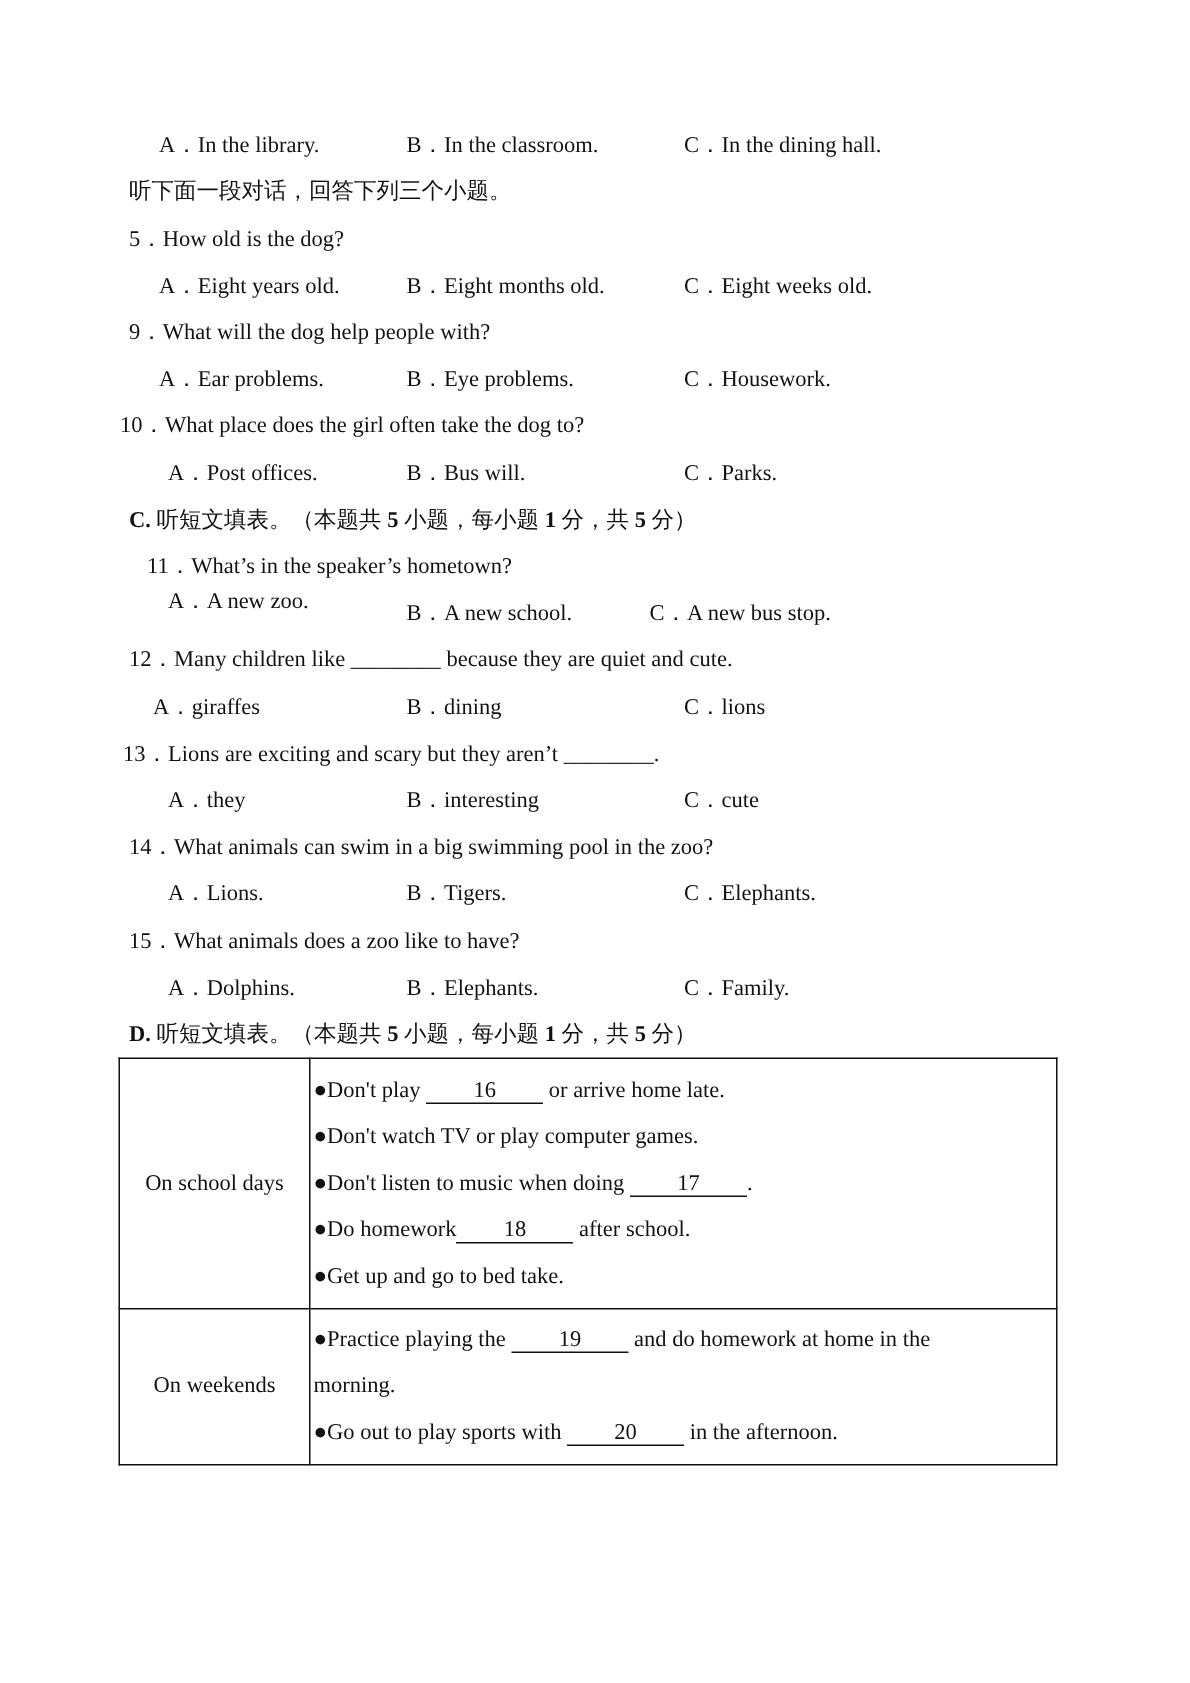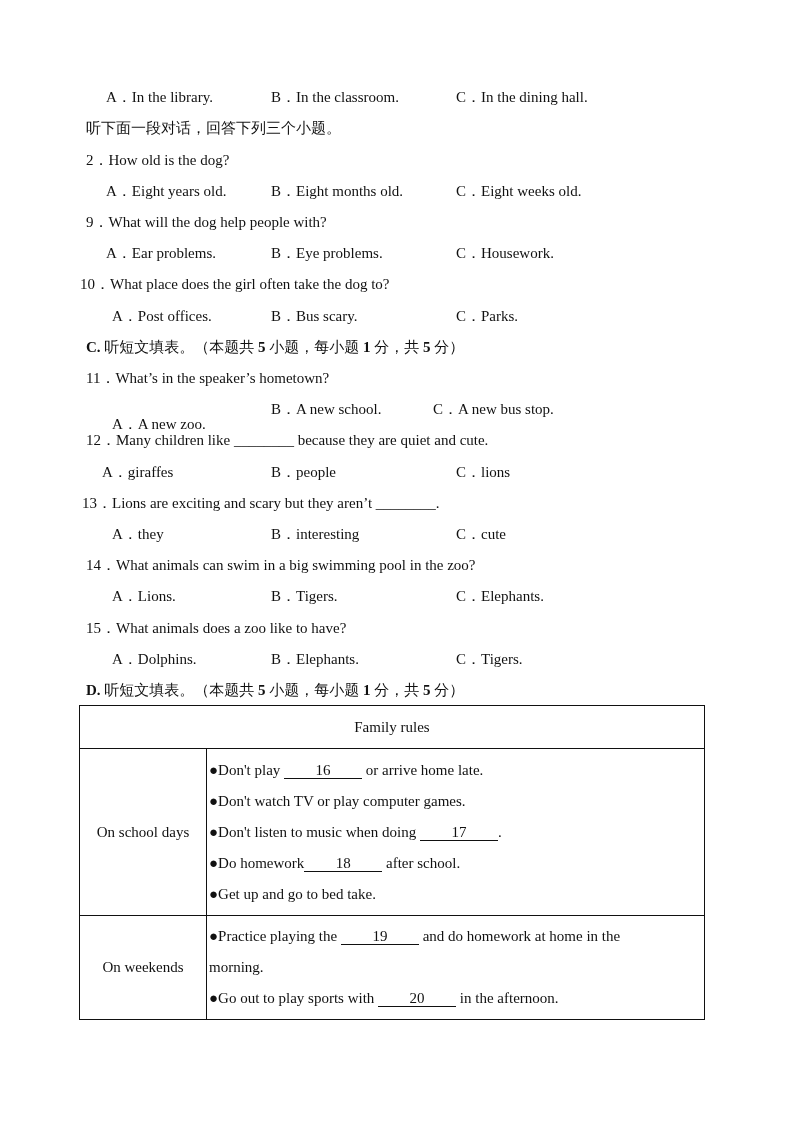--- a/index.html
+++ b/index.html
@@ -27,73 +27,70 @@
 </style>
 </head>
 <body>
 
 <div class="opt" style="left:106px;top:87px">A．In the library.</div>
 <div class="opt" style="left:271px;top:87px">B．In the classroom.</div>
 <div class="opt" style="left:456px;top:87px">C．In the dining hall.</div>
 
 <div class="line" style="left:86px;top:118px">听下面一段对话，回答下列三个小题。</div>
 
-<div class="line" style="left:86px;top:150px">2．How old is the dog?</div>
+<div class="line" style="left:86px;top:150px">5．How old is the dog?</div>
 <div class="opt" style="left:106px;top:181px">A．Eight years old.</div>
 <div class="opt" style="left:271px;top:181px">B．Eight months old.</div>
 <div class="opt" style="left:456px;top:181px">C．Eight weeks old.</div>
 
 <div class="line" style="left:86px;top:212px">9．What will the dog help people with?</div>
 <div class="opt" style="left:106px;top:243px">A．Ear problems.</div>
 <div class="opt" style="left:271px;top:243px">B．Eye problems.</div>
 <div class="opt" style="left:456px;top:243px">C．Housework.</div>
 
 <div class="line" style="left:80px;top:274px">10．What place does the girl often take the dog to?</div>
 <div class="opt" style="left:112px;top:306px">A．Post offices.</div>
-<div class="opt" style="left:271px;top:306px">B．Bus scary.</div>
+<div class="opt" style="left:271px;top:306px">B．Bus will.</div>
 <div class="opt" style="left:456px;top:306px">C．Parks.</div>
 
 <div class="line" style="left:86px;top:337px">
   <span class="bold">C.</span><span> 听短文填表。（本题共 </span><span class="bold">5</span><span> 小题，每小题 </span><span class="bold">1</span><span> 分，共 </span><span class="bold">5</span><span> 分）</span>
 </div>
 
-<div class="line" style="left:86px;top:368px">11．What’s in the speaker’s hometown?</div>
-<div class="opt" style="left:112px;top:414px">A．A new zoo.</div>
+<div class="line" style="left:98px;top:368px">11．What’s in the speaker’s hometown?</div>
+<div class="opt" style="left:112px;top:391px">A．A new zoo.</div>
 <div class="opt" style="left:271px;top:399px">B．A new school.</div>
 <div class="opt" style="left:433px;top:399px">C．A new bus stop.</div>
 
 <div class="line" style="left:86px;top:430px">12．Many children like ________ because they are quiet and cute.</div>
 <div class="opt" style="left:102px;top:462px">A．giraffes</div>
-<div class="opt" style="left:271px;top:462px">B．people</div>
+<div class="opt" style="left:271px;top:462px">B．dining</div>
 <div class="opt" style="left:456px;top:462px">C．lions</div>
 
 <div class="line" style="left:82px;top:493px">13．Lions are exciting and scary but they aren’t ________.</div>
 <div class="opt" style="left:112px;top:524px">A．they</div>
 <div class="opt" style="left:271px;top:524px">B．interesting</div>
 <div class="opt" style="left:456px;top:524px">C．cute</div>
 
 <div class="line" style="left:86px;top:555px">14．What animals can swim in a big swimming pool in the zoo?</div>
 <div class="opt" style="left:112px;top:586px">A．Lions.</div>
 <div class="opt" style="left:271px;top:586px">B．Tigers.</div>
 <div class="opt" style="left:456px;top:586px">C．Elephants.</div>
 
 <div class="line" style="left:86px;top:618px">15．What animals does a zoo like to have?</div>
 <div class="opt" style="left:112px;top:649px">A．Dolphins.</div>
 <div class="opt" style="left:271px;top:649px">B．Elephants.</div>
-<div class="opt" style="left:456px;top:649px">C．Tigers.</div>
+<div class="opt" style="left:456px;top:649px">C．Family.</div>
 
 <div class="line" style="left:86px;top:680px">
   <span class="bold">D.</span><span> 听短文填表。（本题共 </span><span class="bold">5</span><span> 小题，每小题 </span><span class="bold">1</span><span> 分，共 </span><span class="bold">5</span><span> 分）</span>
 </div>
 
 <table class="rules">
   <tbody>
-      <tr>
-    <td class="hdr" colspan="2">Family rules</td>
-  </tr>
   <tr style="height:167px">
     <td class="lbl">On school days</td>
     <td class="cell">
       <div class="rl"><span>●Don't play </span> <span class="blank" style="width:78px">16</span><span> or arrive home late.</span></div>
       <div class="rl">●Don't watch TV or play computer games.</div>
       <div class="rl"><span>●Don't listen to music when doing </span> <span class="blank" style="width:78px">17</span><span>.</span></div>
       <div class="rl"><span>●Do homework</span><span class="blank" style="width:78px">18</span><span> after school.</span></div>
       <div class="rl">●Get up and go to bed take.</div>
     </td>
   </tr>

